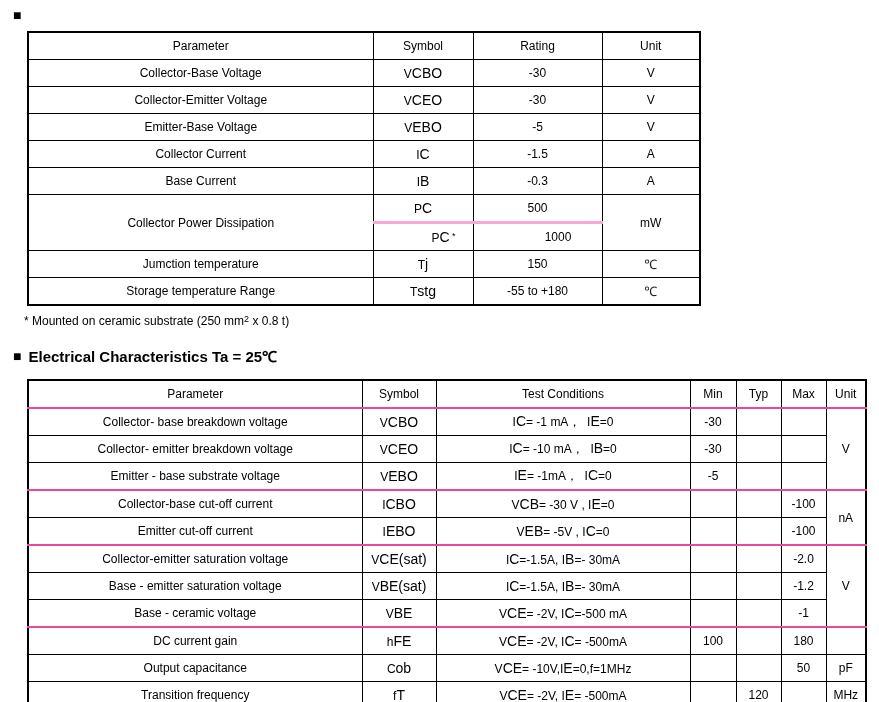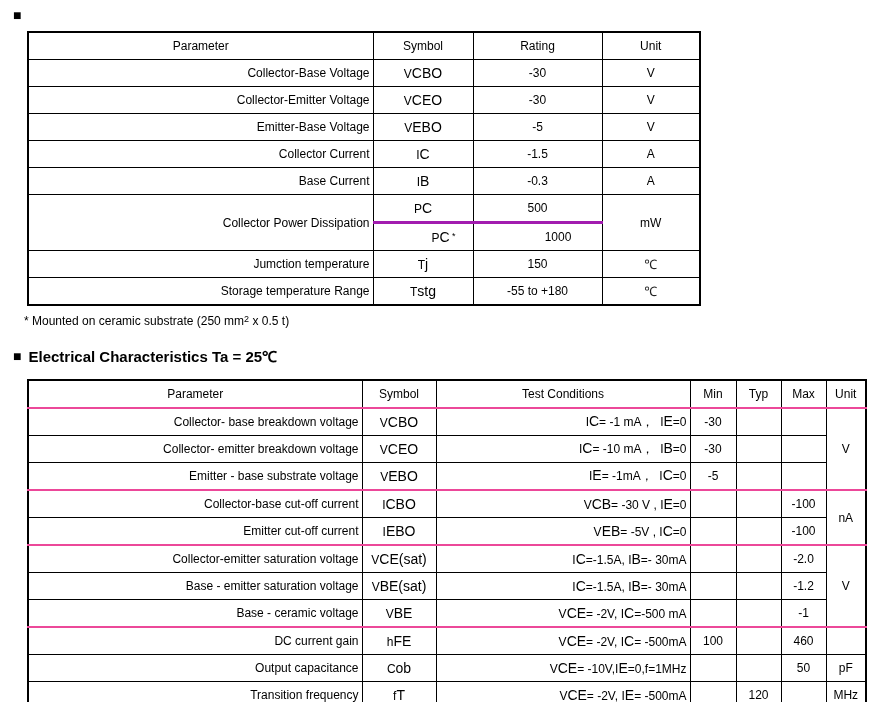--- a/index.html
+++ b/index.html
@@ -6,24 +6,24 @@
   body{width:879px;height:702px;font-family:"Liberation Sans",sans-serif;color:#000;overflow:hidden;}
   .page{padding-top:5px;}
   .sec-title{display:flex;align-items:center;margin:0 0 6px 13px;font-size:15px;font-weight:bold;height:20px;}
   .sec-title .bullet{font-size:14px;margin-right:7px;line-height:1;}
   .sec-title.second{margin-top:16px;margin-bottom:13px;}
   table.t{border-collapse:collapse;table-layout:fixed;margin-left:27px;border:2px solid #000;}
   table.t1{width:672px;}
   table.t2{width:838px;}
   .t th,.t td{border:1px solid #000;height:26px;font-size:12px;font-weight:normal;padding:0 3px;overflow:hidden;white-space:pre;}
   .t th{text-align:center;}
-  td.l{text-align:right;}
+  td.l{text-align:center;}
   td.c{text-align:center;}
   tr.g td{border-top:2px solid #ec4899;}
-  tr.pcx td{border-top:3px solid #a21caf;padding-left:44px;}
+  tr.pcx td{border-top:3px solid #f9a8d4;padding-left:44px;}
   .sb{font-size:14px;}
   .sp{font-size:9px;vertical-align:3px;}
   td.degc{font-family:"Liberation Serif",serif;color:#222;font-size:13px;}
   .footnote{margin:8px 0 0 24px;font-size:12px;height:16px;}
 </style>
 </head>
 <body>
 
 <div class="page">
 
@@ -93,21 +93,21 @@
     </tr>
     <tr>
       <td class="l">Storage temperature Range</td>
       <td class="c"><span>T</span><span class="sb">stg</span></td>
       <td class="c">-55 to +180</td>
       <td class="c degc">℃</td>
     </tr>
     </tbody>
   </table>
 
-  <div class="footnote"><span>* Mounted on ceramic substrate (250 mm</span><span class="sp">2</span><span> x 0.5 t)</span></div>
+  <div class="footnote"><span>* Mounted on ceramic substrate (250 mm</span><span class="sp">2</span><span> x 0.8 t)</span></div>
 
   <div class="sec-title second">
     <span class="bullet">■</span>
     <span>Electrical Characteristics Ta = 25℃</span>
   </div>
 
   <table class="t t2">
     <colgroup>
         <col style="width:334px">
         <col style="width:74px">
@@ -193,21 +193,21 @@
       <td class="c"></td>
       <td class="c"></td>
       <td class="c">-1</td>
     </tr>
     <tr class="g">
       <td class="l">DC current gain</td>
       <td class="c"><span>h</span><span class="sb">FE</span></td>
       <td class="l"><span>V</span><span class="sb">CE</span><span>= -2V, </span><span>I</span><span class="sb">C</span><span>= -500mA</span></td>
       <td class="c">100</td>
       <td class="c"></td>
-      <td class="c">460</td>
+      <td class="c">180</td>
       <td class="c"></td>
     </tr>
     <tr>
       <td class="l">Output capacitance</td>
       <td class="c"><span>C</span><span class="sb">ob</span></td>
       <td class="l"><span>V</span><span class="sb">CE</span><span>= -10V,</span><span>I</span><span class="sb">E</span><span>=0,f=1MHz</span></td>
       <td class="c"></td>
       <td class="c"></td>
       <td class="c">50</td>
       <td class="c">pF</td>

